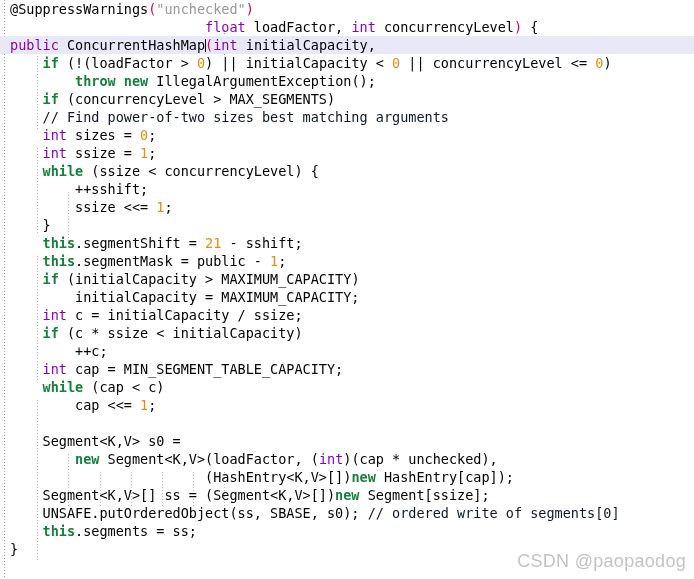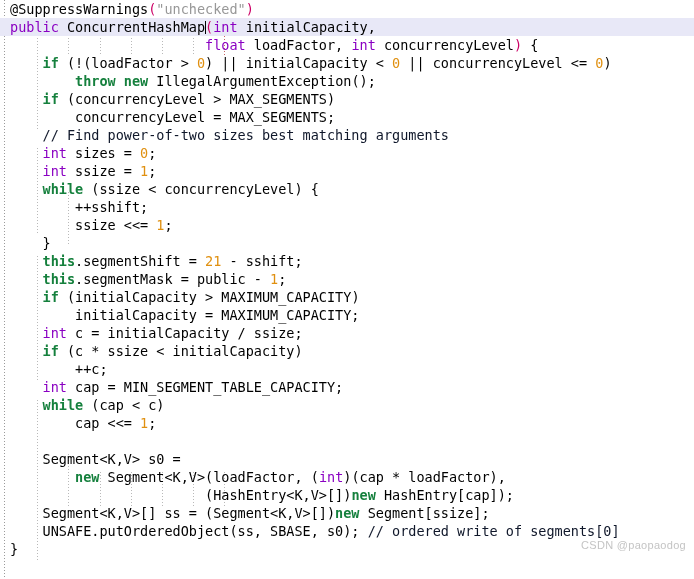--- a/index.html
+++ b/index.html
@@ -82,23 +82,23 @@
     width: 0;
     border-left: 1px solid #000000;
     height: 13px;
     vertical-align: -2px;
     margin: 0 -1px 0 0;
   }
 
   .watermark {
     position: absolute;
     right: 8px;
-    top: 539px;
+    top: 551px;
     font-family: "Liberation Sans", sans-serif;
-    font-size: 11px;
+    font-size: 18px;
     color: #c4c4c4;
     letter-spacing: 0.3px;
     z-index: 5;
   }
 </style>
 </head>
 <body>
 
 <div id="editor">
 
@@ -119,47 +119,47 @@
       <div class="indent-guide" style="left: 68px; top: 454px; height: 52px;"></div>
       <div class="indent-guide" style="left: 100px; top: 472px; height: 34px;"></div>
       <div class="indent-guide" style="left: 131px; top: 472px; height: 34px;"></div>
       <div class="indent-guide" style="left: 162px; top: 472px; height: 34px;"></div>
       <div class="indent-guide" style="left: 193px; top: 472px; height: 34px;"></div>
       <div class="indent-guide" style="left: 224px; top: 472px; height: 34px;"></div>
     </div>
 
   <div class="code" id="code">
       <div class="line"><span class="plain">@SuppressWarnings</span><span class="paren">(</span><span class="str">"unchecked"</span><span class="paren">)</span></div>
+      <div class="line"><span class="plain">                        </span><span class="type">float</span><span class="plain"> loadFactor, </span><span class="type">int</span><span class="plain"> concurrencyLevel</span><span class="paren">)</span><span class="plain"> {</span></div>
       <div class="line hl"><span class="type">public</span><span class="plain"> ConcurrentHashMap</span><span class="caret"></span><span class="paren">(</span><span class="type">int</span><span class="plain"> initialCapacity,</span></div>
-      <div class="line"><span class="plain">                        </span><span class="type">float</span><span class="plain"> loadFactor, </span><span class="type">int</span><span class="plain"> concurrencyLevel</span><span class="paren">)</span><span class="plain"> {</span></div>
       <div class="line"><span class="plain">    </span><span class="kw">if</span><span class="plain"> (!(loadFactor &gt; </span><span class="num">0</span><span class="plain">) || initialCapacity &lt; </span><span class="num">0</span><span class="plain"> || concurrencyLevel &lt;= </span><span class="num">0</span><span class="plain">)</span></div>
       <div class="line"><span class="plain">        </span><span class="kw">throw</span><span class="plain"> </span><span class="kw">new</span><span class="plain"> IllegalArgumentException();</span></div>
       <div class="line"><span class="plain">    </span><span class="kw">if</span><span class="plain"> (concurrencyLevel &gt; MAX_SEGMENTS)</span></div>
-      <div class="line"><span class="plain">        concurrencyLevel = MAX_SEGMENTS;</span></div>
       <div class="line"><span class="plain">    </span><span class="cmt">// Find power-of-two sizes best matching arguments</span></div>
       <div class="line"><span class="plain">    </span><span class="type">int</span><span class="plain"> sizes = </span><span class="num">0</span><span class="plain">;</span></div>
       <div class="line"><span class="plain">    </span><span class="type">int</span><span class="plain"> ssize = </span><span class="num">1</span><span class="plain">;</span></div>
       <div class="line"><span class="plain">    </span><span class="kw">while</span><span class="plain"> (ssize &lt; concurrencyLevel) {</span></div>
       <div class="line"><span class="plain">        ++sshift;</span></div>
       <div class="line"><span class="plain">        ssize &lt;&lt;= </span><span class="num">1</span><span class="plain">;</span></div>
       <div class="line"><span class="plain">    }</span></div>
       <div class="line"><span class="kw">    this</span><span class="plain">.segmentShift = </span><span class="num">21</span><span class="plain"> - sshift;</span></div>
       <div class="line"><span class="kw">    this</span><span class="plain">.segmentMask = public - </span><span class="num">1</span><span class="plain">;</span></div>
       <div class="line"><span class="plain">    </span><span class="kw">if</span><span class="plain"> (initialCapacity &gt; MAXIMUM_CAPACITY)</span></div>
       <div class="line"><span class="plain">        initialCapacity = MAXIMUM_CAPACITY;</span></div>
       <div class="line"><span class="plain">    </span><span class="type">int</span><span class="plain"> c = initialCapacity / ssize;</span></div>
       <div class="line"><span class="plain">    </span><span class="kw">if</span><span class="plain"> (c * ssize &lt; initialCapacity)</span></div>
       <div class="line"><span class="plain">        ++c;</span></div>
       <div class="line"><span class="plain">    </span><span class="type">int</span><span class="plain"> cap = MIN_SEGMENT_TABLE_CAPACITY;</span></div>
       <div class="line"><span class="plain">    </span><span class="kw">while</span><span class="plain"> (cap &lt; c)</span></div>
       <div class="line"><span class="plain">        cap &lt;&lt;= </span><span class="num">1</span><span class="plain">;</span></div>
       <div class="line"><span class="plain">    </span></div>
       <div class="line"><span class="plain">    Segment&lt;K,V&gt; s0 =</span></div>
-      <div class="line"><span class="plain">        </span><span class="kw">new</span><span class="plain"> Segment&lt;K,V&gt;(loadFactor, (</span><span class="type">int</span><span class="plain">)(cap * loadFactor),</span></div>
+      <div class="line"><span class="plain">        </span><span class="kw">new</span><span class="plain"> Segment&lt;K,V&gt;(loadFactor, (</span><span class="type">int</span><span class="plain">)(cap * unchecked),</span></div>
       <div class="line"><span class="plain">                        (HashEntry&lt;K,V&gt;[])</span><span class="kw">new</span><span class="plain"> HashEntry[cap]);</span></div>
       <div class="line"><span class="plain">    Segment&lt;K,V&gt;[] ss = (Segment&lt;K,V&gt;[])</span><span class="kw">new</span><span class="plain"> Segment[ssize];</span></div>
       <div class="line"><span class="plain">    UNSAFE.putOrderedObject(ss, SBASE, s0); </span><span class="cmt">// ordered write of segments[0]</span></div>
+      <div class="line"><span class="kw">    this</span><span class="plain">.segments = ss;</span></div>
       <div class="line"><span class="plain">}</span></div>
     </div>
 
   <div class="watermark">CSDN @paopaodog</div>
 
 </div>
 
 </body></html>

